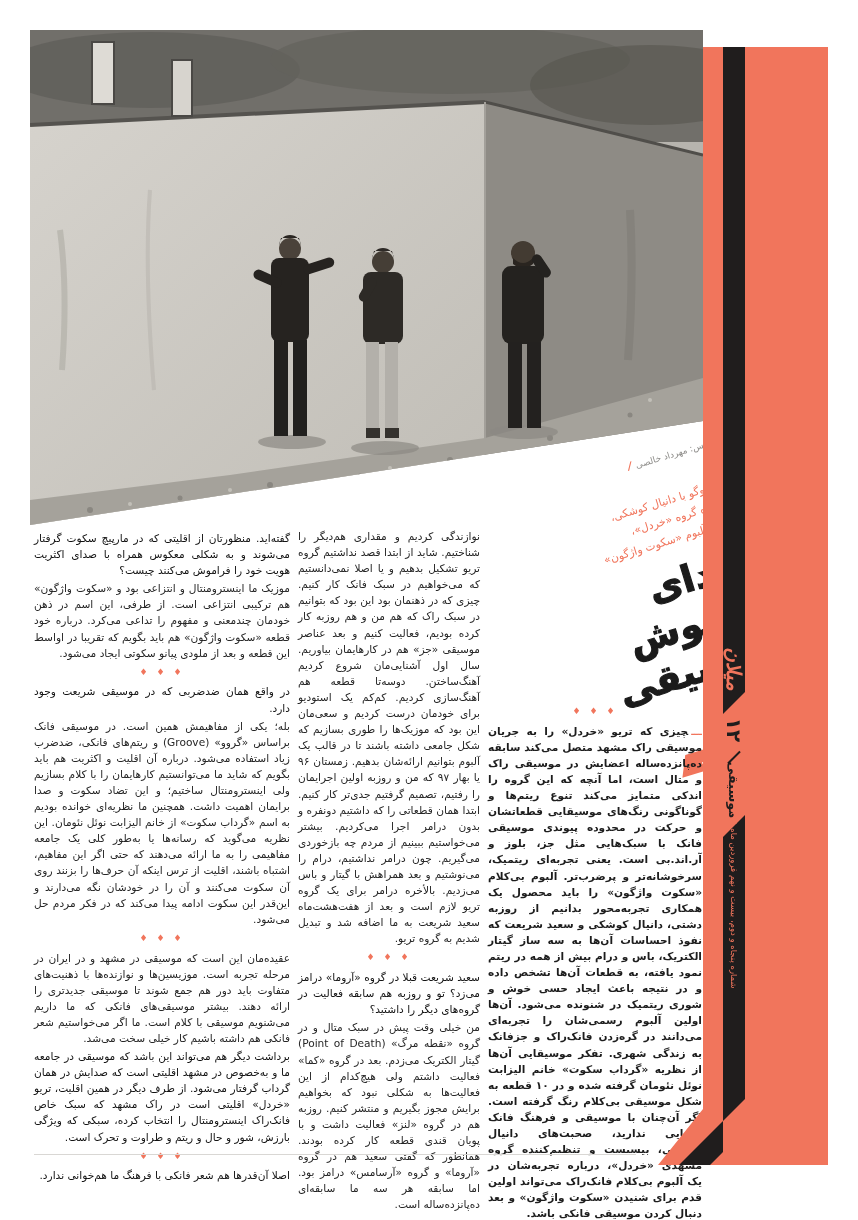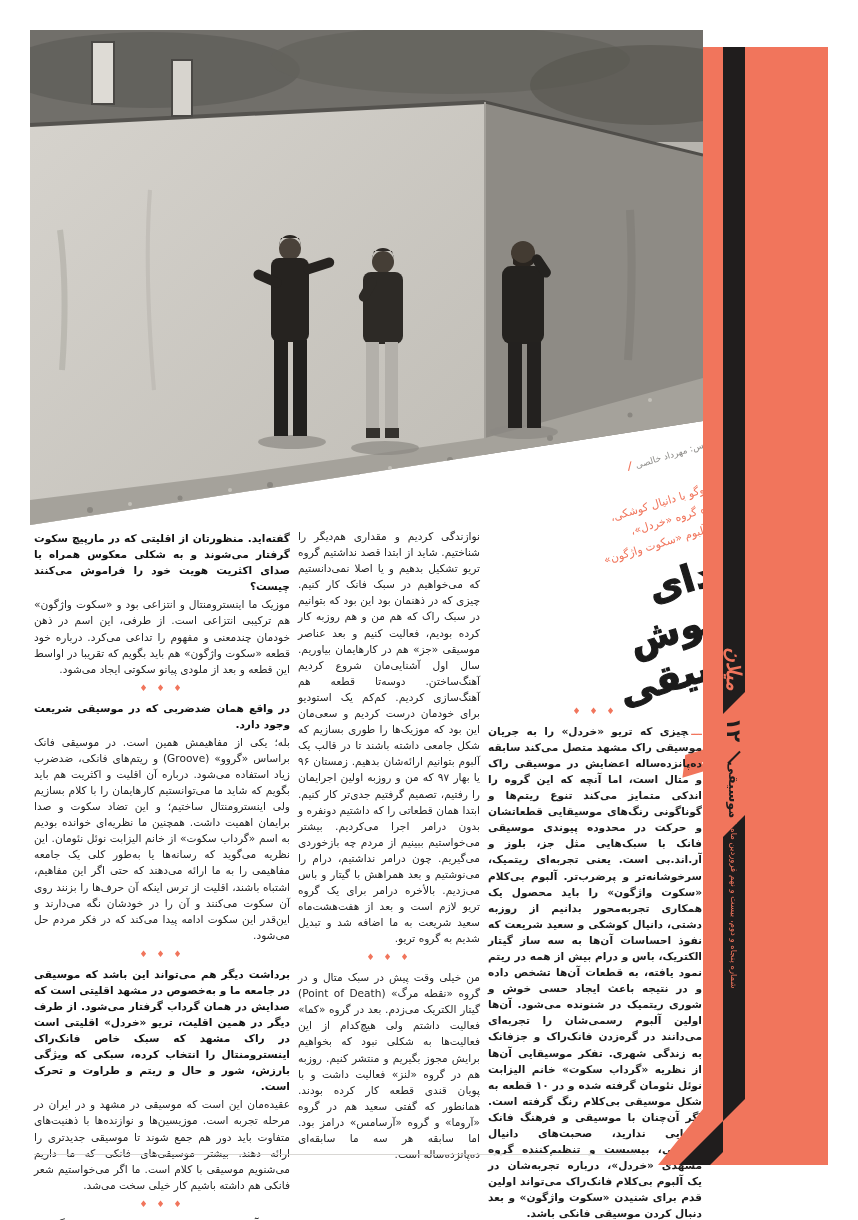--- a/index.html
+++ b/index.html
@@ -27,21 +27,21 @@
     transform:skewX(-24deg);}
   #byline-box span{display:inline-block;transform:skewX(24deg);}
 
   
   .col{direction:rtl;text-align:justify;color:#262626;font-size:10.6px;
        line-height:1.52;}
   #col-right{left:488px;top:700px;width:214px;}
   #col-middle{left:298px;top:528px;width:182px;}
   #col-left{left:34px;top:528px;width:256px;}
   .block{margin:0 0 2px 0;}
-  .question{font-weight:bold;color:#121212;margin-top:2px;}
+  .question{font-weight:normal;color:#121212;margin-top:2px;}
   .intro{font-weight:bold;color:#1d1d1d;}
   .diamonds{color:#F1755C;text-align:center;font-size:9px;letter-spacing:3px;
     margin:5px 0 4px 0;}
   .intro-dash{color:#F1755C;font-weight:bold;letter-spacing:-1px;padding-left:3px;margin-top:42px;}
 
   #bottom-rule{left:34px;top:1154px;width:602px;height:1px;background:#d9d7d4;}
 
   
   #sidebar{left:620px;top:47px;width:208px;height:1118px;}
   .side-text{position:absolute;display:flex;align-items:center;justify-content:center;
@@ -170,31 +170,32 @@
   </div>
 </div>
 
 <div class="abs col" id="col-right">
     <div class="block diamonds">♦ ♦ ♦</div>
     <div class="block intro"><span class="intro-dash">ـــ</span>چیزی که تریو «خردل» را به جریان موسیقی راک مشهد متصل می‌کند سابقه ده‌پانزده‌ساله اعضایش در موسیقی راک و متال است، اما آنچه که این گروه را اندکی متمایز می‌کند تنوع ریتم‌ها و گوناگونی رنگ‌های موسیقایی قطعاتشان و حرکت در محدوده پیوندی موسیقی فانک با سبک‌هایی مثل جز، بلوز و آر.اند.بی است. یعنی تجربه‌ای ریتمیک، سرخوشانه‌تر و پرضرب‌تر. آلبوم بی‌کلام «سکوت واژگون» را باید محصول یک همکاری تجربه‌محور بدانیم از روزبه دشتی، دانیال کوشکی و سعید شریعت که نفوذ احساسات آن‌ها به سه ساز گیتار الکتریک، باس و درام بیش از همه در ریتم نمود یافته، به قطعات آن‌ها تشخص داده و در نتیجه باعث ایجاد حسی خوش و شوری ریتمیک در شنونده می‌شود. آن‌ها اولین آلبوم رسمی‌شان را تجربه‌ای می‌دانند در گره‌زدن فانک‌راک و جزفانک به زندگی شهری. تفکر موسیقایی آن‌ها از نظریه «گرداب سکوت» خانم الیزابت نوئل نئومان گرفته شده و در ۱۰ قطعه به شکل موسیقی بی‌کلام رنگ گرفته است. اگر آن‌چنان با موسیقی و فرهنگ فانک آشنایی ندارید، صحبت‌های دانیال کوشکی، بیسیست و تنظیم‌کننده گروه مشهدی «خردل»، درباره تجربه‌شان در یک آلبوم بی‌کلام فانک‌راک می‌تواند اولین قدم برای شنیدن «سکوت واژگون» و بعد دنبال کردن موسیقی فانکی باشد.</div>
   </div>
 <div class="abs col" id="col-middle">
     <div class="block answer">نوازندگی کردیم و مقداری هم‌دیگر را شناختیم. شاید از ابتدا قصد نداشتیم گروه تریو تشکیل بدهیم و یا اصلا نمی‌دانستیم که می‌خواهیم در سبک فانک کار کنیم. چیزی که در ذهنمان بود این بود که بتوانیم در سبک راک که هم من و هم روزبه کار کرده بودیم، فعالیت کنیم و بعد عناصر موسیقی «جز» هم در کارهایمان بیاوریم. سال اول آشنایی‌مان شروع کردیم آهنگ‌ساختن. دوسه‌تا قطعه هم آهنگ‌سازی کردیم. کم‌کم یک استودیو برای خودمان درست کردیم و سعی‌مان این بود که موزیک‌ها را طوری بسازیم که شکل جامعی داشته باشند تا در قالب یک آلبوم بتوانیم ارائه‌شان بدهیم. زمستان ۹۶ یا بهار ۹۷ که من و روزبه اولین اجرایمان را رفتیم، تصمیم گرفتیم جدی‌تر کار کنیم. ابتدا همان قطعاتی را که داشتیم دونفره و بدون درامر اجرا می‌کردیم. بیشتر می‌خواستیم ببینیم از مردم چه بازخوردی می‌گیریم. چون درامر نداشتیم، درام را می‌نوشتیم و بعد همراهش با گیتار و باس می‌زدیم. بالأخره درامر برای یک گروه تریو لازم است و بعد از هفت‌هشت‌ماه سعید شریعت به ما اضافه شد و تبدیل شدیم به گروه تریو.</div>
     <div class="block diamonds">♦ ♦ ♦</div>
+    <div class="block question">سعید شریعت قبلا در گروه «آروما» درامز می‌زد؟ تو و روزبه هم سابقه فعالیت در گروه‌های دیگر را داشتید؟</div>
     <div class="block answer">من خیلی وقت پیش در سبک متال و در گروه «نقطه مرگ» (Point of Death) گیتار الکتریک می‌زدم. بعد در گروه «کما» فعالیت داشتم ولی هیچ‌کدام از این فعالیت‌ها به شکلی نبود که بخواهیم برایش مجوز بگیریم و منتشر کنیم. روزبه هم در گروه «لنز» فعالیت داشت و با پویان قندی قطعه کار کرده بودند. همانطور که گفتی سعید هم در گروه «آروما» و گروه «آرسامس» درامز بود. اما سابقه هر سه ما سابقه‌ای ده‌پانزده‌ساله است.</div>
   </div>
 <div class="abs col" id="col-left">
     <div class="block question">گفته‌اید. منظورتان از اقلیتی که در مارپیچ سکوت گرفتار می‌شوند و به شکلی معکوس همراه با صدای اکثریت هویت خود را فراموش می‌کنند چیست؟</div>
     <div class="block answer">موزیک ما اینسترومنتال و انتزاعی بود و «سکوت واژگون» هم ترکیبی انتزاعی است. از طرفی، این اسم در ذهن خودمان چندمعنی و مفهوم را تداعی می‌کرد. درباره خود قطعه «سکوت واژگون» هم باید بگویم که تقریبا در اواسط این قطعه و بعد از ملودی پیانو سکوتی ایجاد می‌شود.</div>
     <div class="block diamonds">♦ ♦ ♦</div>
     <div class="block question">در واقع همان ضدضربی که در موسیقی شریعت وجود دارد.</div>
     <div class="block answer">بله؛ یکی از مفاهیمش همین است. در موسیقی فانک براساس «گروو» (Groove) و ریتم‌های فانکی، ضدضرب زیاد استفاده می‌شود. درباره آن اقلیت و اکثریت هم باید بگویم که شاید ما می‌توانستیم کارهایمان را با کلام بسازیم ولی اینسترومنتال ساختیم؛ و این تضاد سکوت و صدا برایمان اهمیت داشت. همچنین ما نظریه‌ای خوانده بودیم به اسم «گرداب سکوت» از خانم الیزابت نوئل نئومان. این نظریه می‌گوید که رسانه‌ها یا به‌طور کلی یک جامعه مفاهیمی را به ما ارائه می‌دهند که حتی اگر این مفاهیم، اشتباه باشند، اقلیت از ترس اینکه آن حرف‌ها را بزنند روی آن سکوت می‌کنند و آن را در خودشان نگه می‌دارند و این‌قدر این سکوت ادامه پیدا می‌کند که در فکر مردم حل می‌شود.</div>
     <div class="block diamonds">♦ ♦ ♦</div>
+    <div class="block answer">عقیده‌مان این است که موسیقی در مشهد و در ایران در مرحله تجربه است. موزیسین‌ها و نوازنده‌ها با ذهنیت‌های متفاوت باید دور هم جمع شوند تا موسیقی جدیدتری را ارائه دهند. بیشتر موسیقی‌های فانکی که ما داریم می‌شنویم موسیقی با کلام است. ما اگر می‌خواستیم شعر فانکی هم داشته باشیم کار خیلی سخت می‌شد.</div>
     <div class="block question">برداشت دیگر هم می‌تواند این باشد که موسیقی در جامعه ما و به‌خصوص در مشهد اقلیتی است که صدایش در همان گرداب گرفتار می‌شود. از طرف دیگر در همین اقلیت، تریو «خردل» اقلیتی است در راک مشهد که سبک خاص فانک‌راک اینسترومنتال را انتخاب کرده، سبکی که ویژگی بارزش، شور و حال و ریتم و طراوت و تحرک است.</div>
-    <div class="block answer">عقیده‌مان این است که موسیقی در مشهد و در ایران در مرحله تجربه است. موزیسین‌ها و نوازنده‌ها با ذهنیت‌های متفاوت باید دور هم جمع شوند تا موسیقی جدیدتری را ارائه دهند. بیشتر موسیقی‌های فانکی که ما داریم می‌شنویم موسیقی با کلام است. ما اگر می‌خواستیم شعر فانکی هم داشته باشیم کار خیلی سخت می‌شد.</div>
     <div class="block diamonds">♦ ♦ ♦</div>
     <div class="block question">اصلا آن‌قدرها هم شعر فانکی با فرهنگ ما هم‌خوانی ندارد.</div>
   </div>
 
 <div class="abs" id="bottom-rule"></div>
 
 <div class="abs" id="sidebar">
   <svg width="208" height="1118" viewBox="0 0 208 1118">
     <polygon points="83,0 208,0 208,1118 38,1118 83,1062" fill="#F1755C"></polygon>
     <polygon points="103,0 125,0 125,645 103,667" fill="#201d1d"></polygon>

